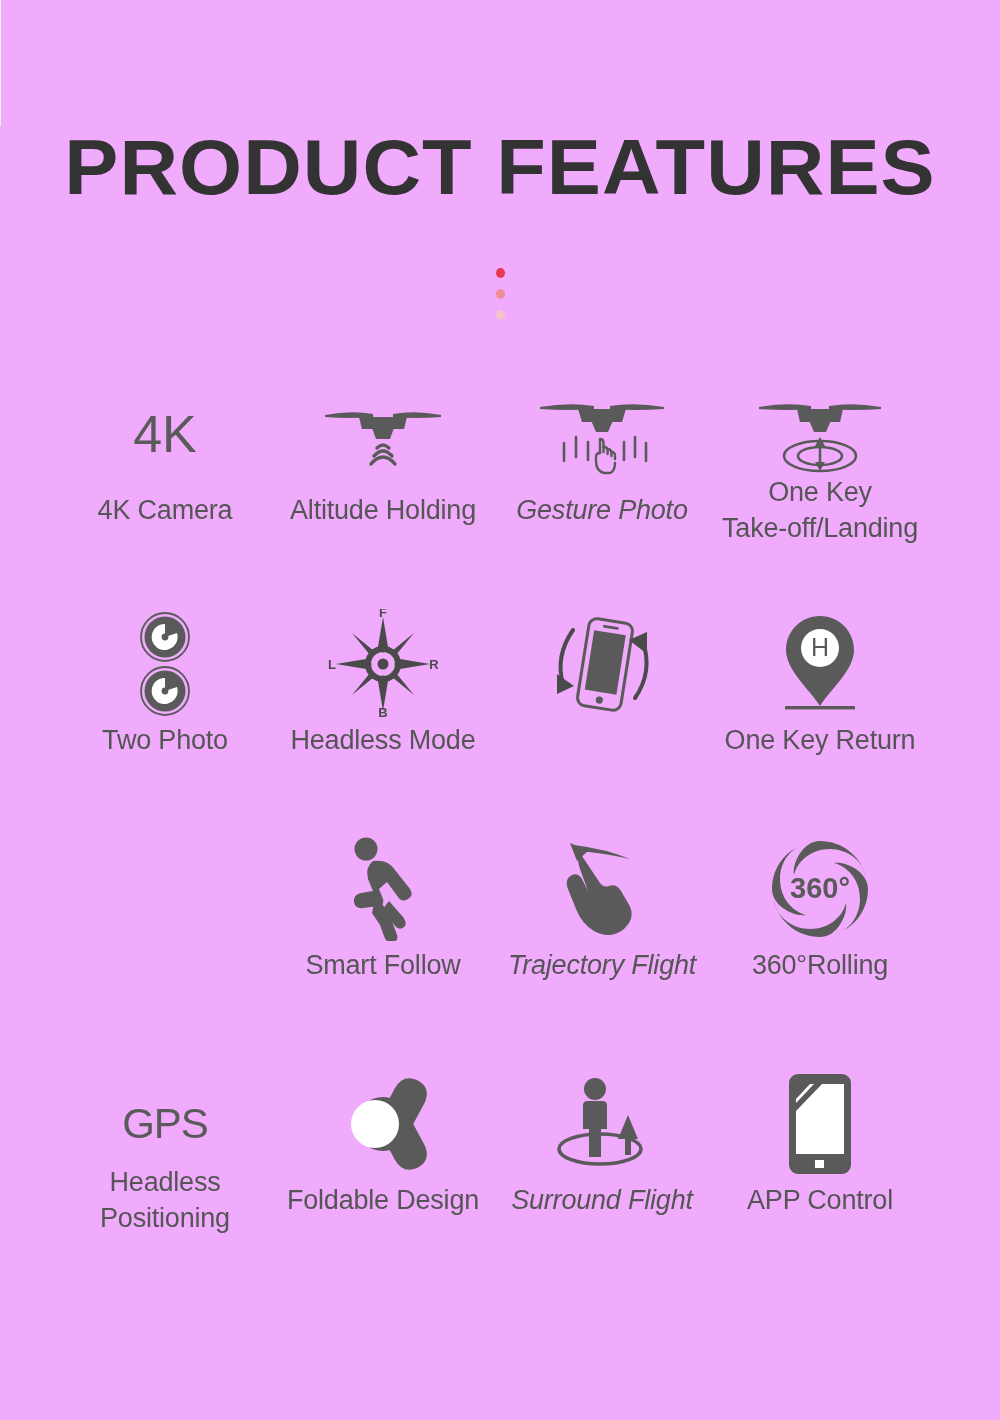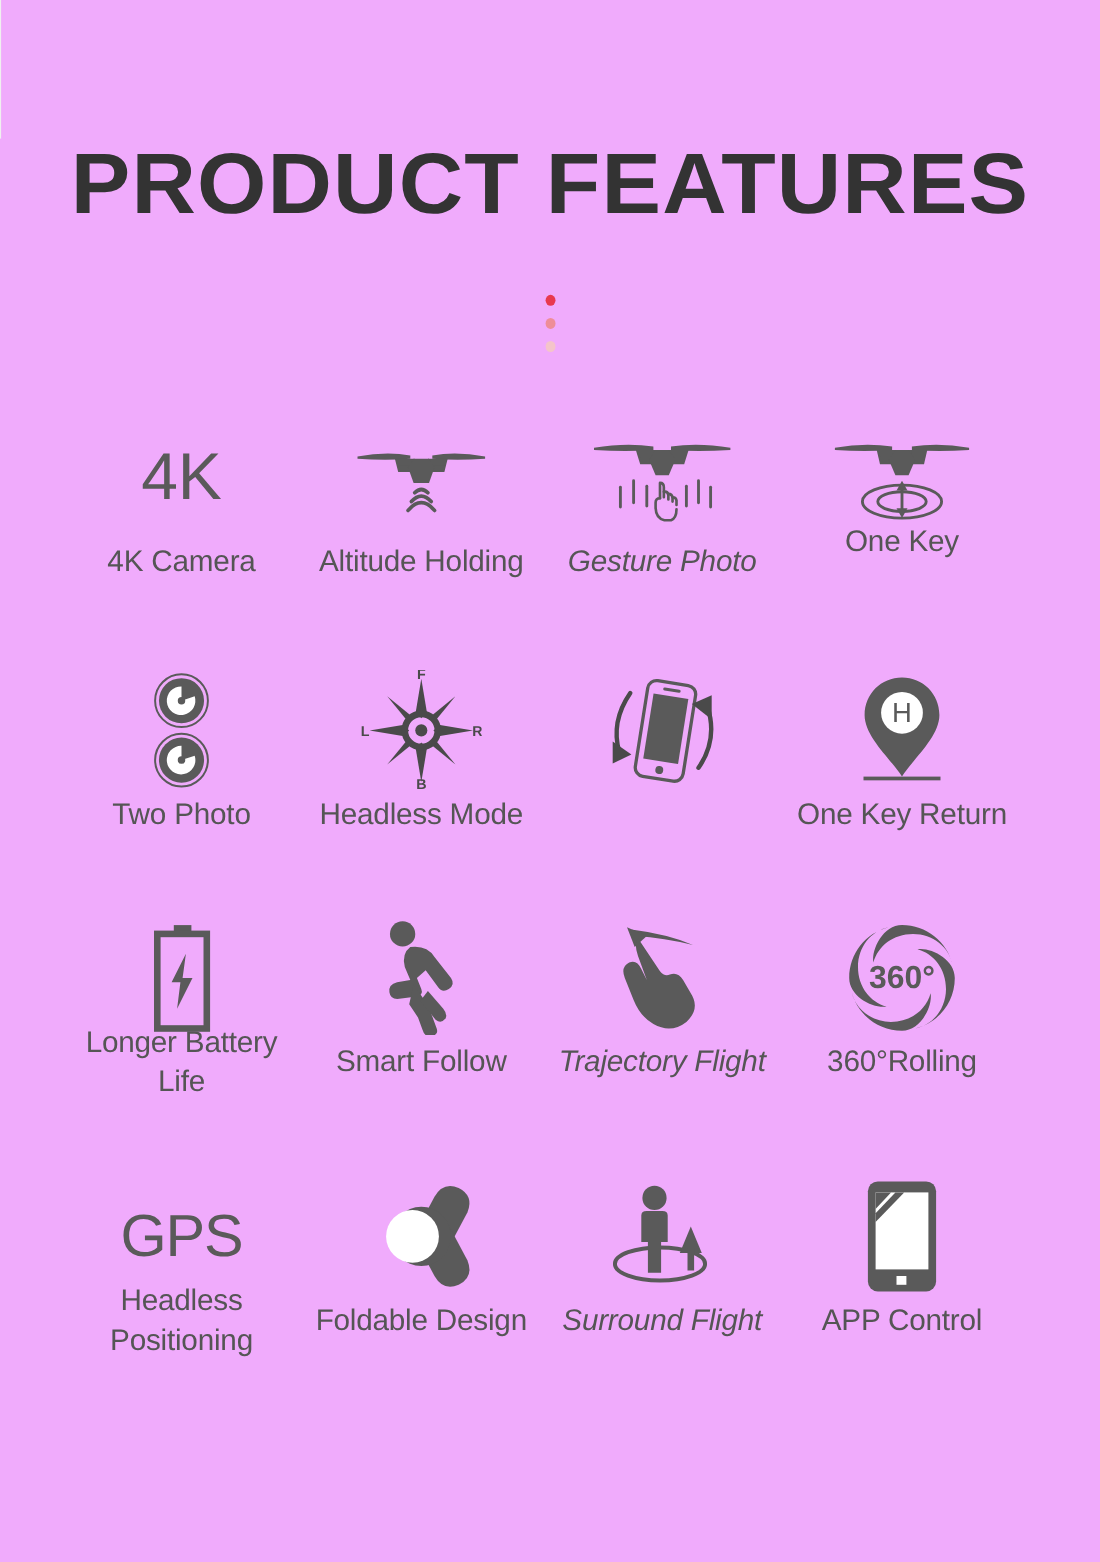--- a/index.html
+++ b/index.html
@@ -114,27 +114,27 @@
     color: #555555;
     line-height: 1.34;
     letter-spacing: -0.2px;
   }
   .label.two-line {
     top: 94px;
   }
 
   .txt-icon {
     font-family: "Liberation Sans", sans-serif;
-    font-size: 60px;
+    font-size: 52px;
     color: #5a5a5a;
     line-height: 1;
     letter-spacing: 0px;
   }
   .txt-icon.gps {
-    font-size: 54px;
+    font-size: 42px;
     letter-spacing: -1px;
   }
 
   svg { display: block; }
 </style>
 </head>
 <body>
 
 <div class="page">
 
@@ -232,21 +232,21 @@
               <ellipse cx="65" cy="65" rx="36" ry="15"></ellipse>
               <ellipse cx="65" cy="65" rx="22" ry="9"></ellipse>
             </g>
             <g fill="#5a5a5a" stroke="#5a5a5a" stroke-width="2.6" stroke-linecap="round">
               <line x1="65" y1="50" x2="65" y2="76"></line>
               <path d="M65 46 L60 55 L70 55 Z" stroke="none"></path>
               <path d="M65 80 L60 71 L70 71 Z" stroke="none"></path>
             </g>
           </svg>
         </div>
-        <div class="label two-line"><span>One Key</span><br></div>
+        <div class="label two-line"><span>One Key</span><br><span>Take-off/Landing</span></div>
       </div>
     </div>
 
     <div class="row r2">
 
       <div class="cell c0">
         <div class="icon-area">
           <svg width="62" height="106" viewBox="0 0 62 106">
             <g>
               <circle cx="31" cy="26" r="24" fill="none" stroke="#5a5a5a" stroke-width="1.8"></circle>
@@ -314,30 +314,20 @@
             <text x="43" y="44" font-family="Liberation Sans, sans-serif" font-size="25" fill="#5a5a5a" text-anchor="middle">H</text>
             <rect x="8" y="94" width="70" height="3.4" fill="#5a5a5a"></rect>
           </svg>
         </div>
         <div class="label">One Key Return</div>
       </div>
     </div>
 
     <div class="row r3">
 
-      <div class="cell c0">
-        <div class="icon-area">
-          <svg width="62" height="100" viewBox="0 0 62 100">
-            <rect x="24" y="2" width="16" height="9" fill="#5a5a5a"></rect>
-            <rect x="9" y="10" width="45" height="86" fill="none" stroke="#5a5a5a" stroke-width="6"></rect>
-            <path d="M35 28 L22 54 L30 54 L27 78 L41 50 L32 50 Z" fill="#5a5a5a"></path>
-          </svg>
-        </div>
-        <div class="label two-line"><span>Longer Battery</span><br><span>Life</span></div>
-      </div>
 
       <div class="cell c1">
         <div class="icon-area">
           <svg width="80" height="104" viewBox="0 0 80 104">
             <g fill="#5a5a5a">
               <circle cx="23" cy="12" r="11.5"></circle>
               <path d="M30 24 Q45 22 52 33 L67 52 Q71 58 65 62 Q59 66 55 60 L44 45 L36 52 L40 62 Q42 67 36 69 L20 71 Q12 72 11 65 Q10 58 18 56 L30 54 L25 42 Q22 30 30 24 Z"></path>
               <path d="M33 58 L44 74 Q47 79 50 87 L54 98 Q56 104 49 105 Q43 106 41 99 L37 88 L29 76 Z"></path>
               <path d="M46 64 L60 80 Q64 85 62 89 Q58 94 53 90 L39 73 Z"></path>
             </g>

